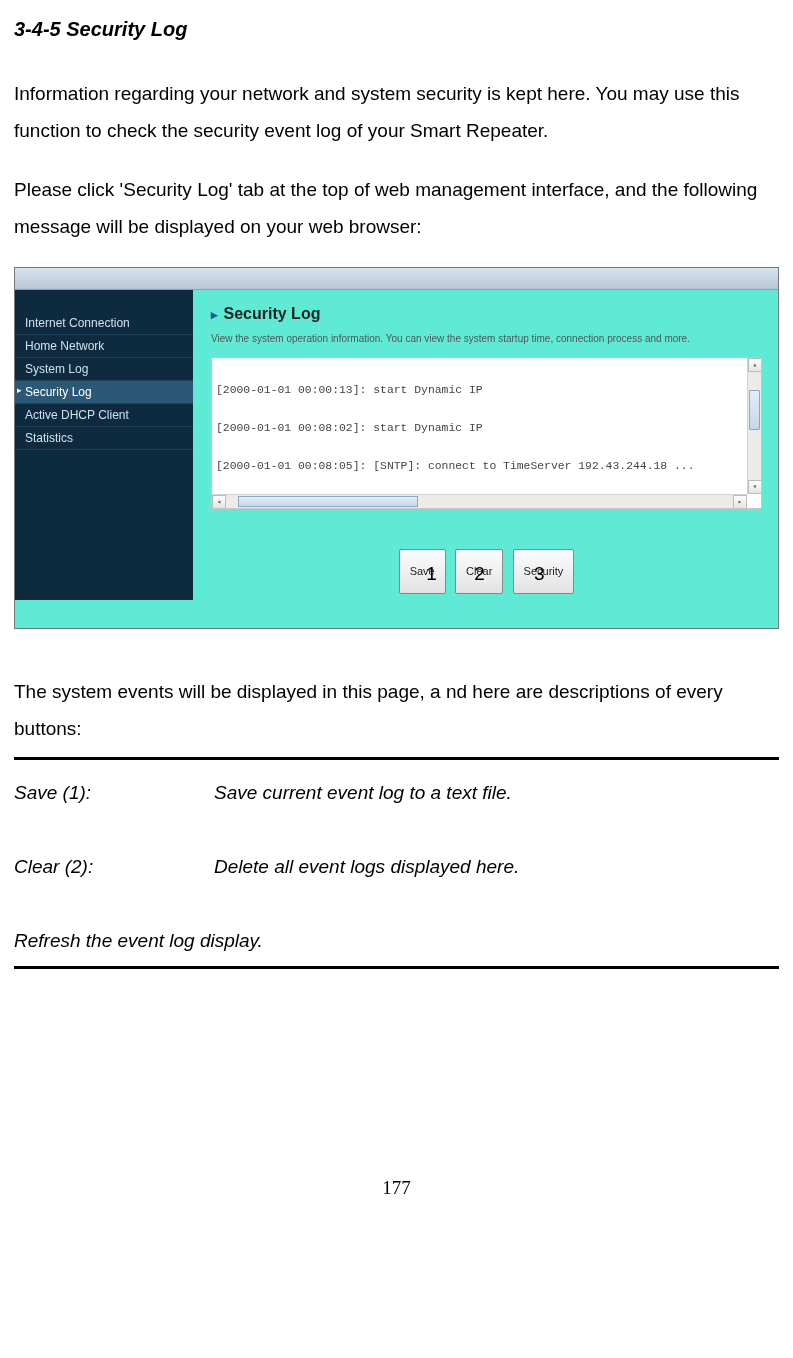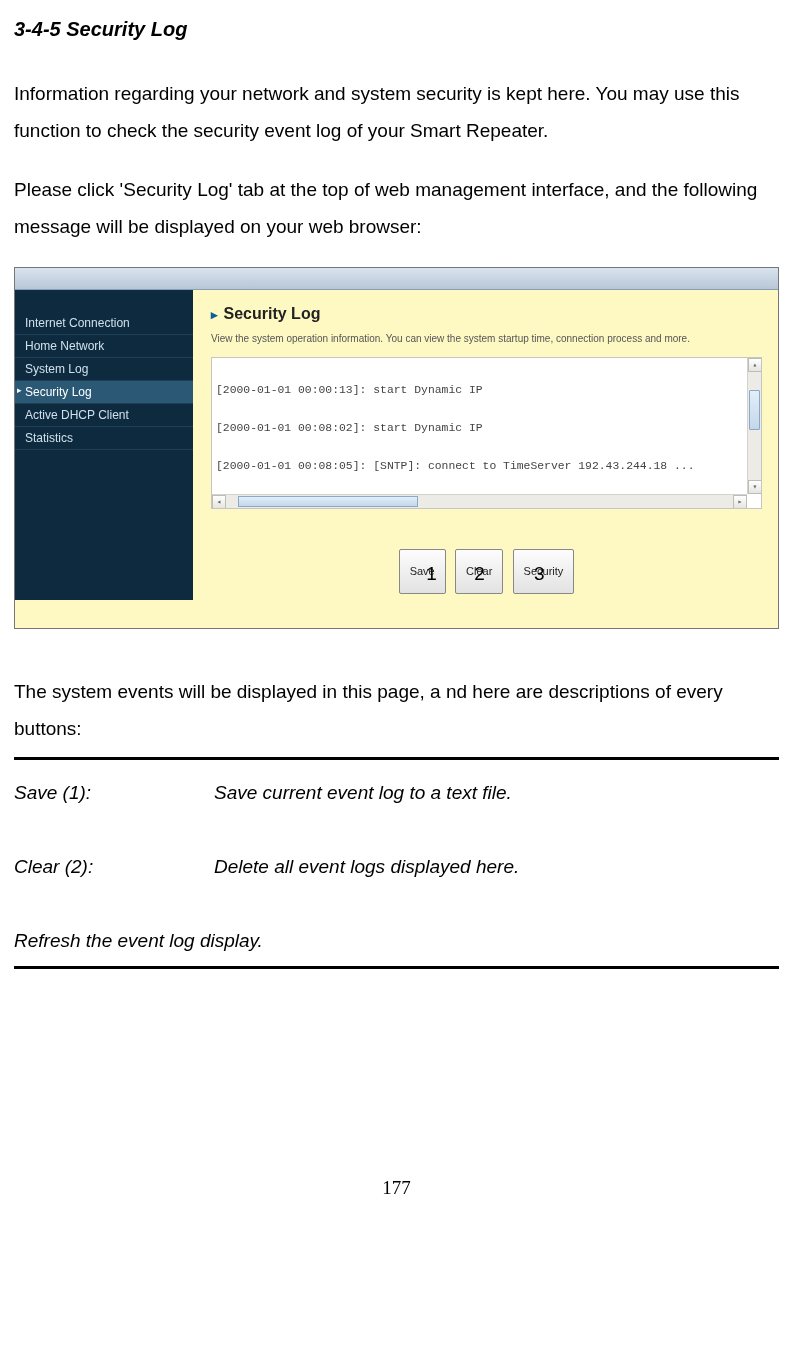--- a/index.html
+++ b/index.html
@@ -8,21 +8,21 @@
       font-family: Arial, sans-serif;
       padding: 10px 14px 20px 14px;
       color: #000;
       font-size: 19px;
       line-height: 1.95;
     }
     .section-title { font-weight: bold; font-style: italic; font-size: 20px; margin-bottom: 26px; }
     .para { margin-bottom: 22px; }
     .screenshot-frame {
       border: 1px solid #777;
-      background: #fef9c3;
+      background: #5eead4;
       margin: 16px 0 34px 0;
       height: 362px;
       position: relative;
       overflow: hidden;
       line-height: 1;
     }
     .tabbar {
       height: 22px;
       background: linear-gradient(#d9e3ef, #b7c6d6);
       border-bottom: 1px solid #8aa0b9;

